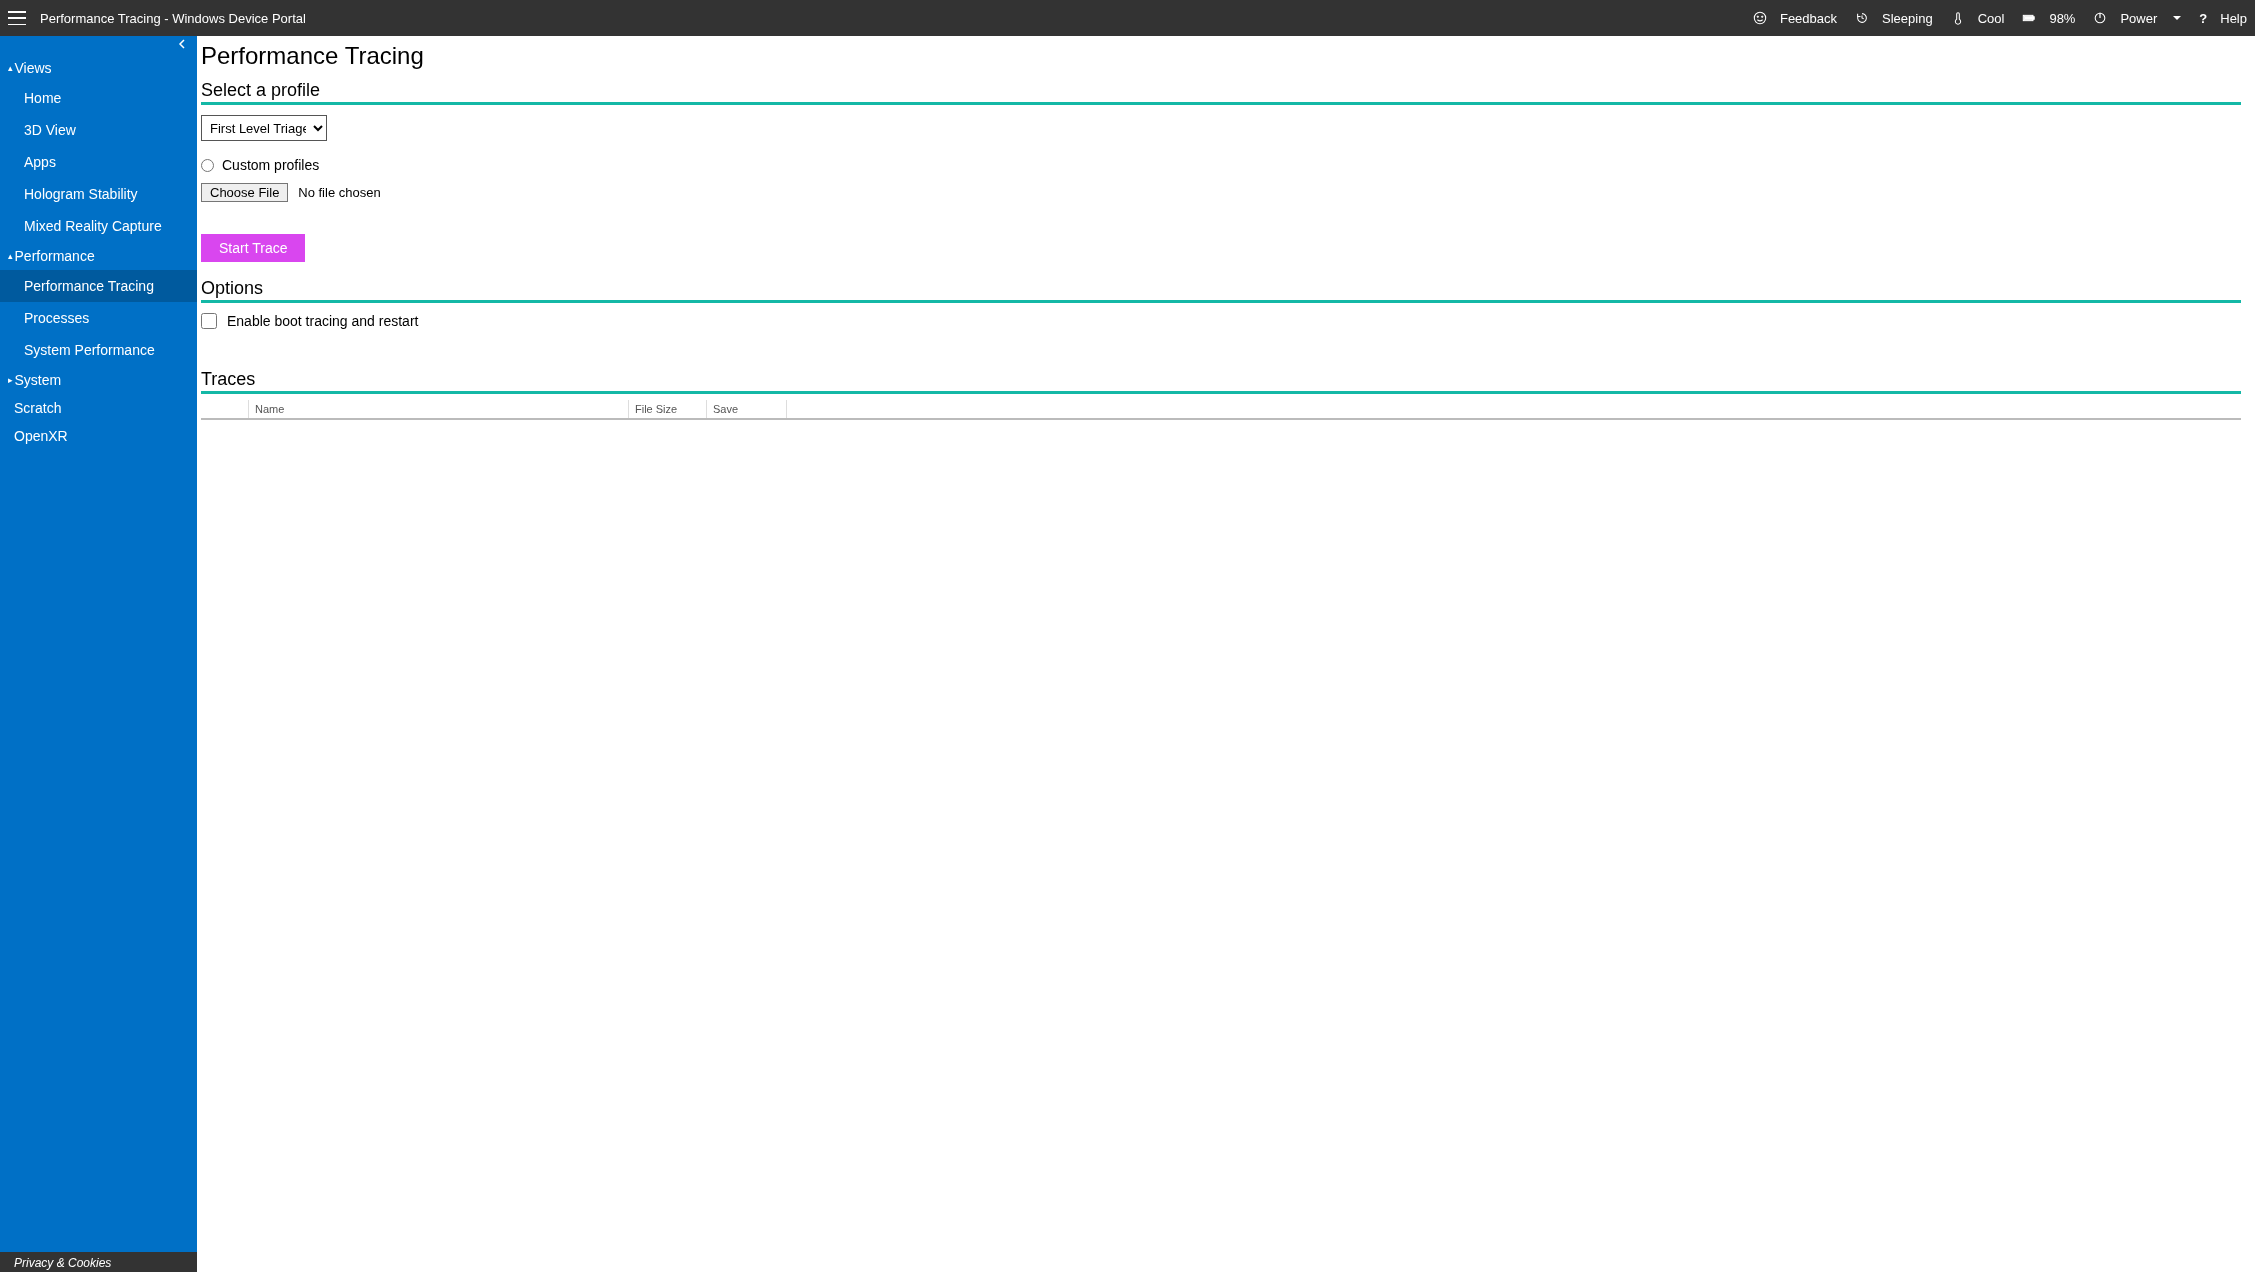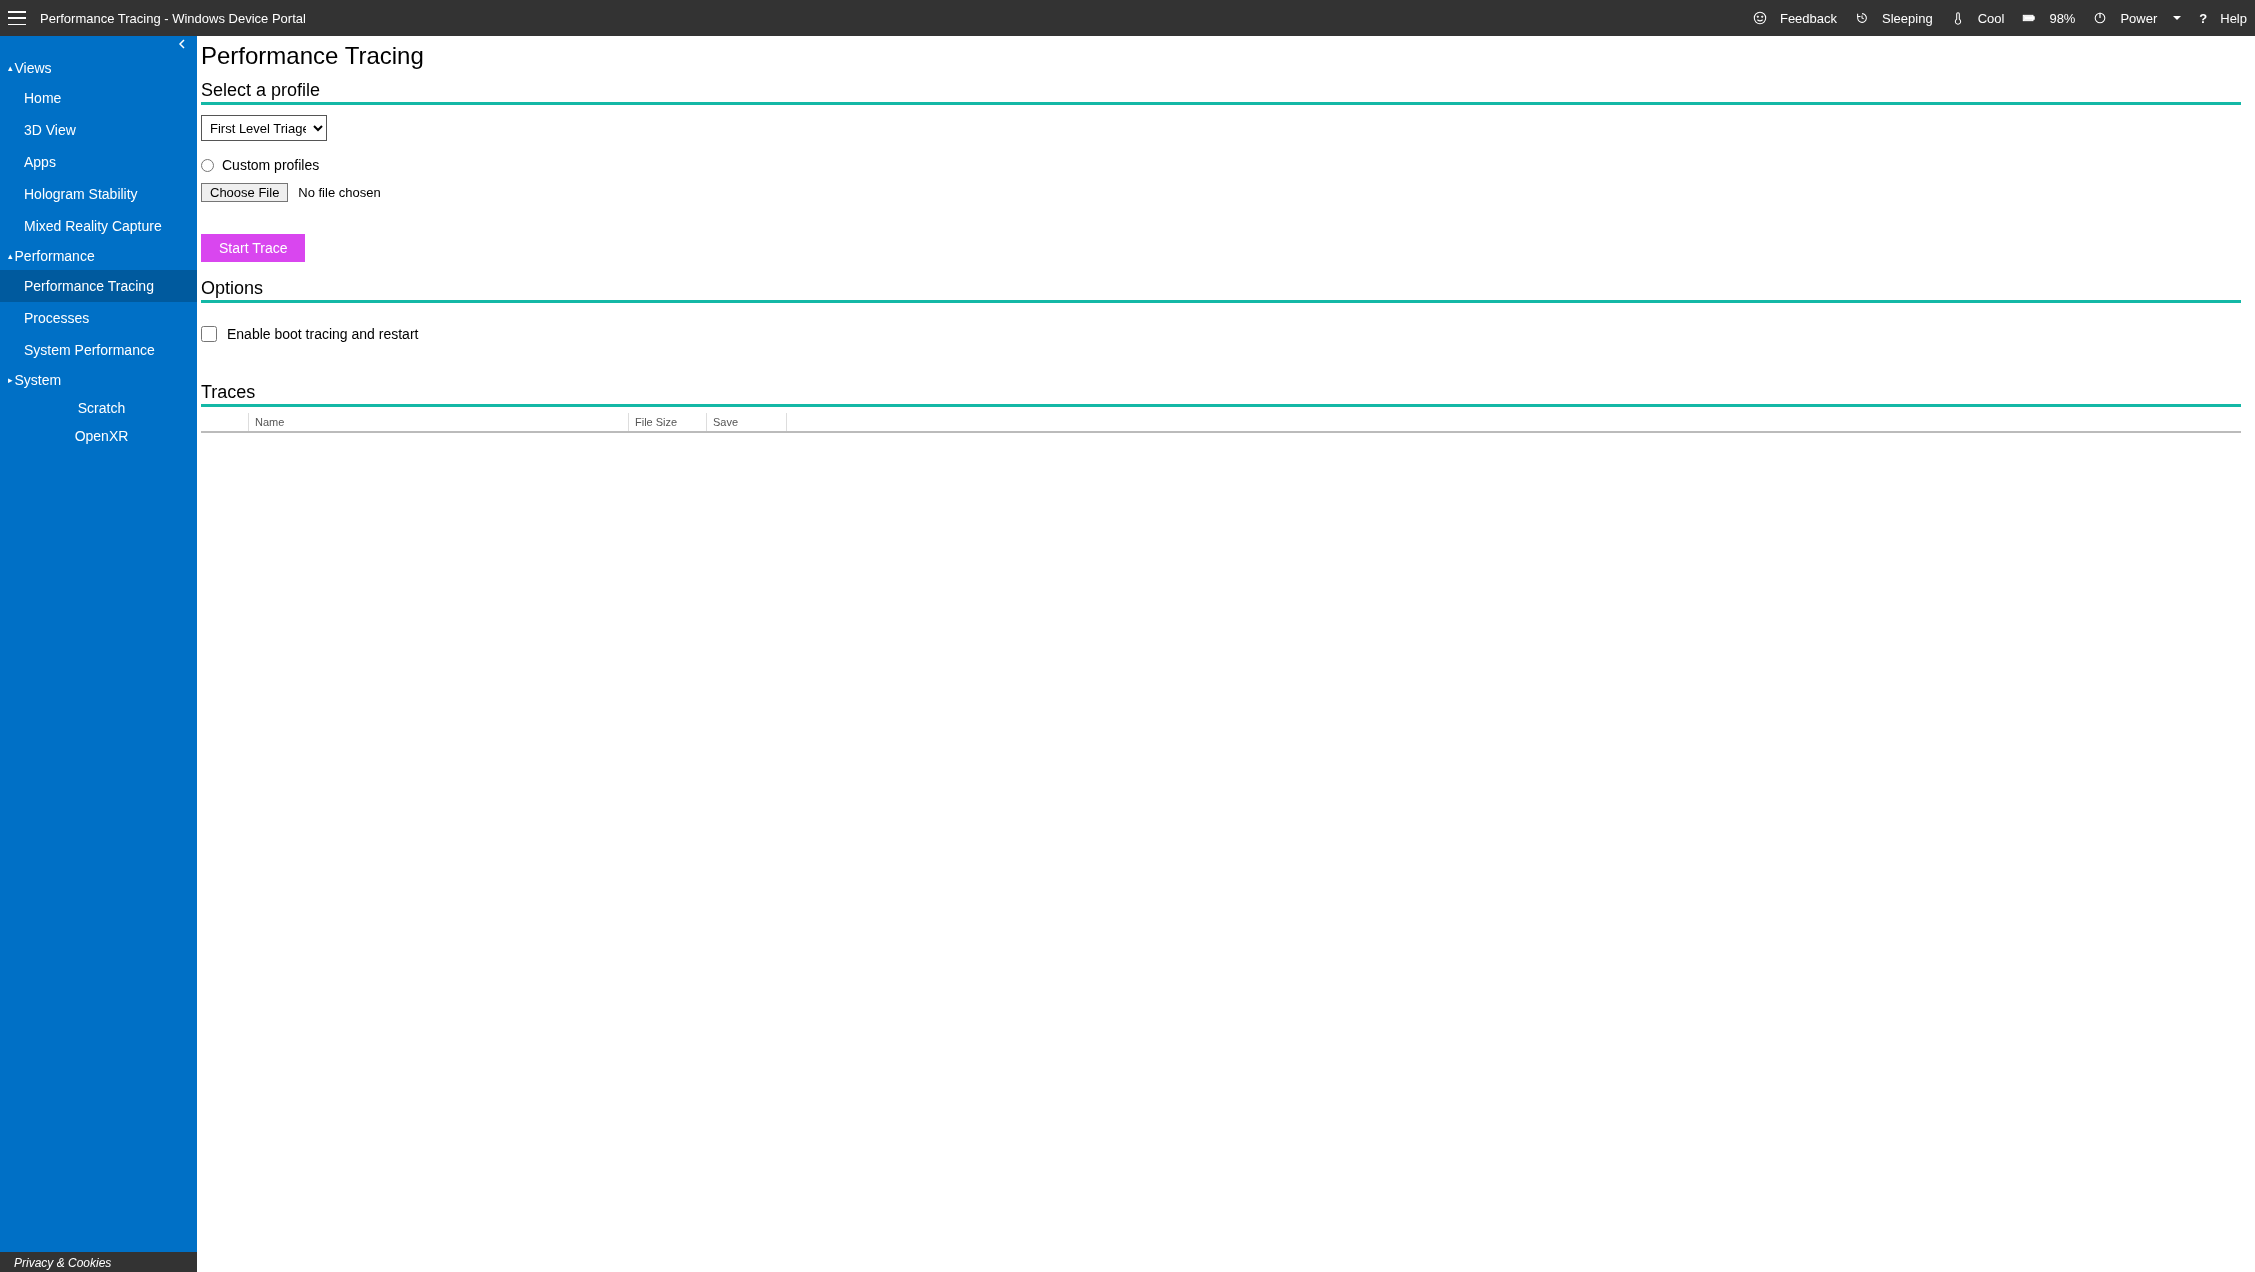--- a/index.html
+++ b/index.html
@@ -19,36 +19,36 @@
   
   .body-row { flex: 1; display: flex; min-height: 0; }
 
   
   .sidebar { width: 197px; background: #0070c6; color: #fff; display: flex; flex-direction: column; font-size: 14px; position: relative; }
   .sidebar-collapse { height: 18px; text-align: right; padding-right: 10px; cursor: pointer; font-size: 12px; line-height: 18px; }
   .nav-section { padding: 6px 8px 6px 8px; cursor: pointer; display: flex; align-items: center; gap: 2px; }
   .nav-section .tri { font-size: 9px; line-height: 1; }
   .nav-child { padding: 8px 8px 8px 24px; cursor: pointer; }
   .nav-child.active { background: #005a9e; }
-  .nav-top { padding: 6px 8px 6px 14px; cursor: pointer; text-align: center; }
+  .nav-top { padding: 6px 8px 6px 14px; cursor: pointer; }
   .sidebar-spacer { flex: 1; }
   .sidebar-footer { background: #333333; color: #fff; font-style: italic; font-size: 12px; padding: 4px 14px 2px 14px; }
 
   
   .content { flex: 1; overflow-y: scroll; padding: 6px 14px 40px 4px; }
   .page-title { font-size: 24px; font-weight: 400; margin-bottom: 2px; }
   .section-title { font-size: 18px; font-weight: 400; margin-top: 10px; border-bottom: 3px solid #14b8a6; padding-bottom: 1px; }
   .section-body { padding: 10px 0 6px 0; }
   .radio-row { display: flex; align-items: center; gap: 8px; margin: 6px 0 10px 0; font-size: 14px; }
   .radio-row input[type=radio] { accent-color: #000; }
   select.profile-select { height: 26px; width: 126px; border: 1px solid #555; background: #fff; padding: 2px 4px; font-size: 13px; margin-bottom: 10px; }
   .choose-file-btn { border: 1px solid #767676; background: #efefef; font-size: 13px; padding: 1px 8px; cursor: pointer; }
   .no-file { margin-left: 6px; font-size: 13px; color: #000; }
   .start-trace-btn { display: inline-block; margin-top: 32px; background: #d946ef; color: #fff; border: none; padding: 6px 18px; font-size: 14px; cursor: pointer; }
-  .option-row { display: flex; align-items: center; gap: 10px; margin-top: 23px; }
+  .option-row { display: flex; align-items: center; gap: 10px; margin-top: 10px; }
   .option-row input[type=checkbox] { width: 16px; height: 16px; }
   .traces-header-row { display: flex; border-bottom: 2px solid #bbb; color: #555; font-size: 11px; margin-top: 6px; }
   .traces-header-row > div { padding: 3px 6px; border-right: 1px solid #ddd; }
   .th-spacer { width: 48px; border-right: 1px solid #ddd; }
   .th-name { flex: 0 0 380px; }
   .th-size { flex: 0 0 78px; }
   .th-save { flex: 0 0 80px; border-right: none; }
 </style>
 </head>
 <body>

